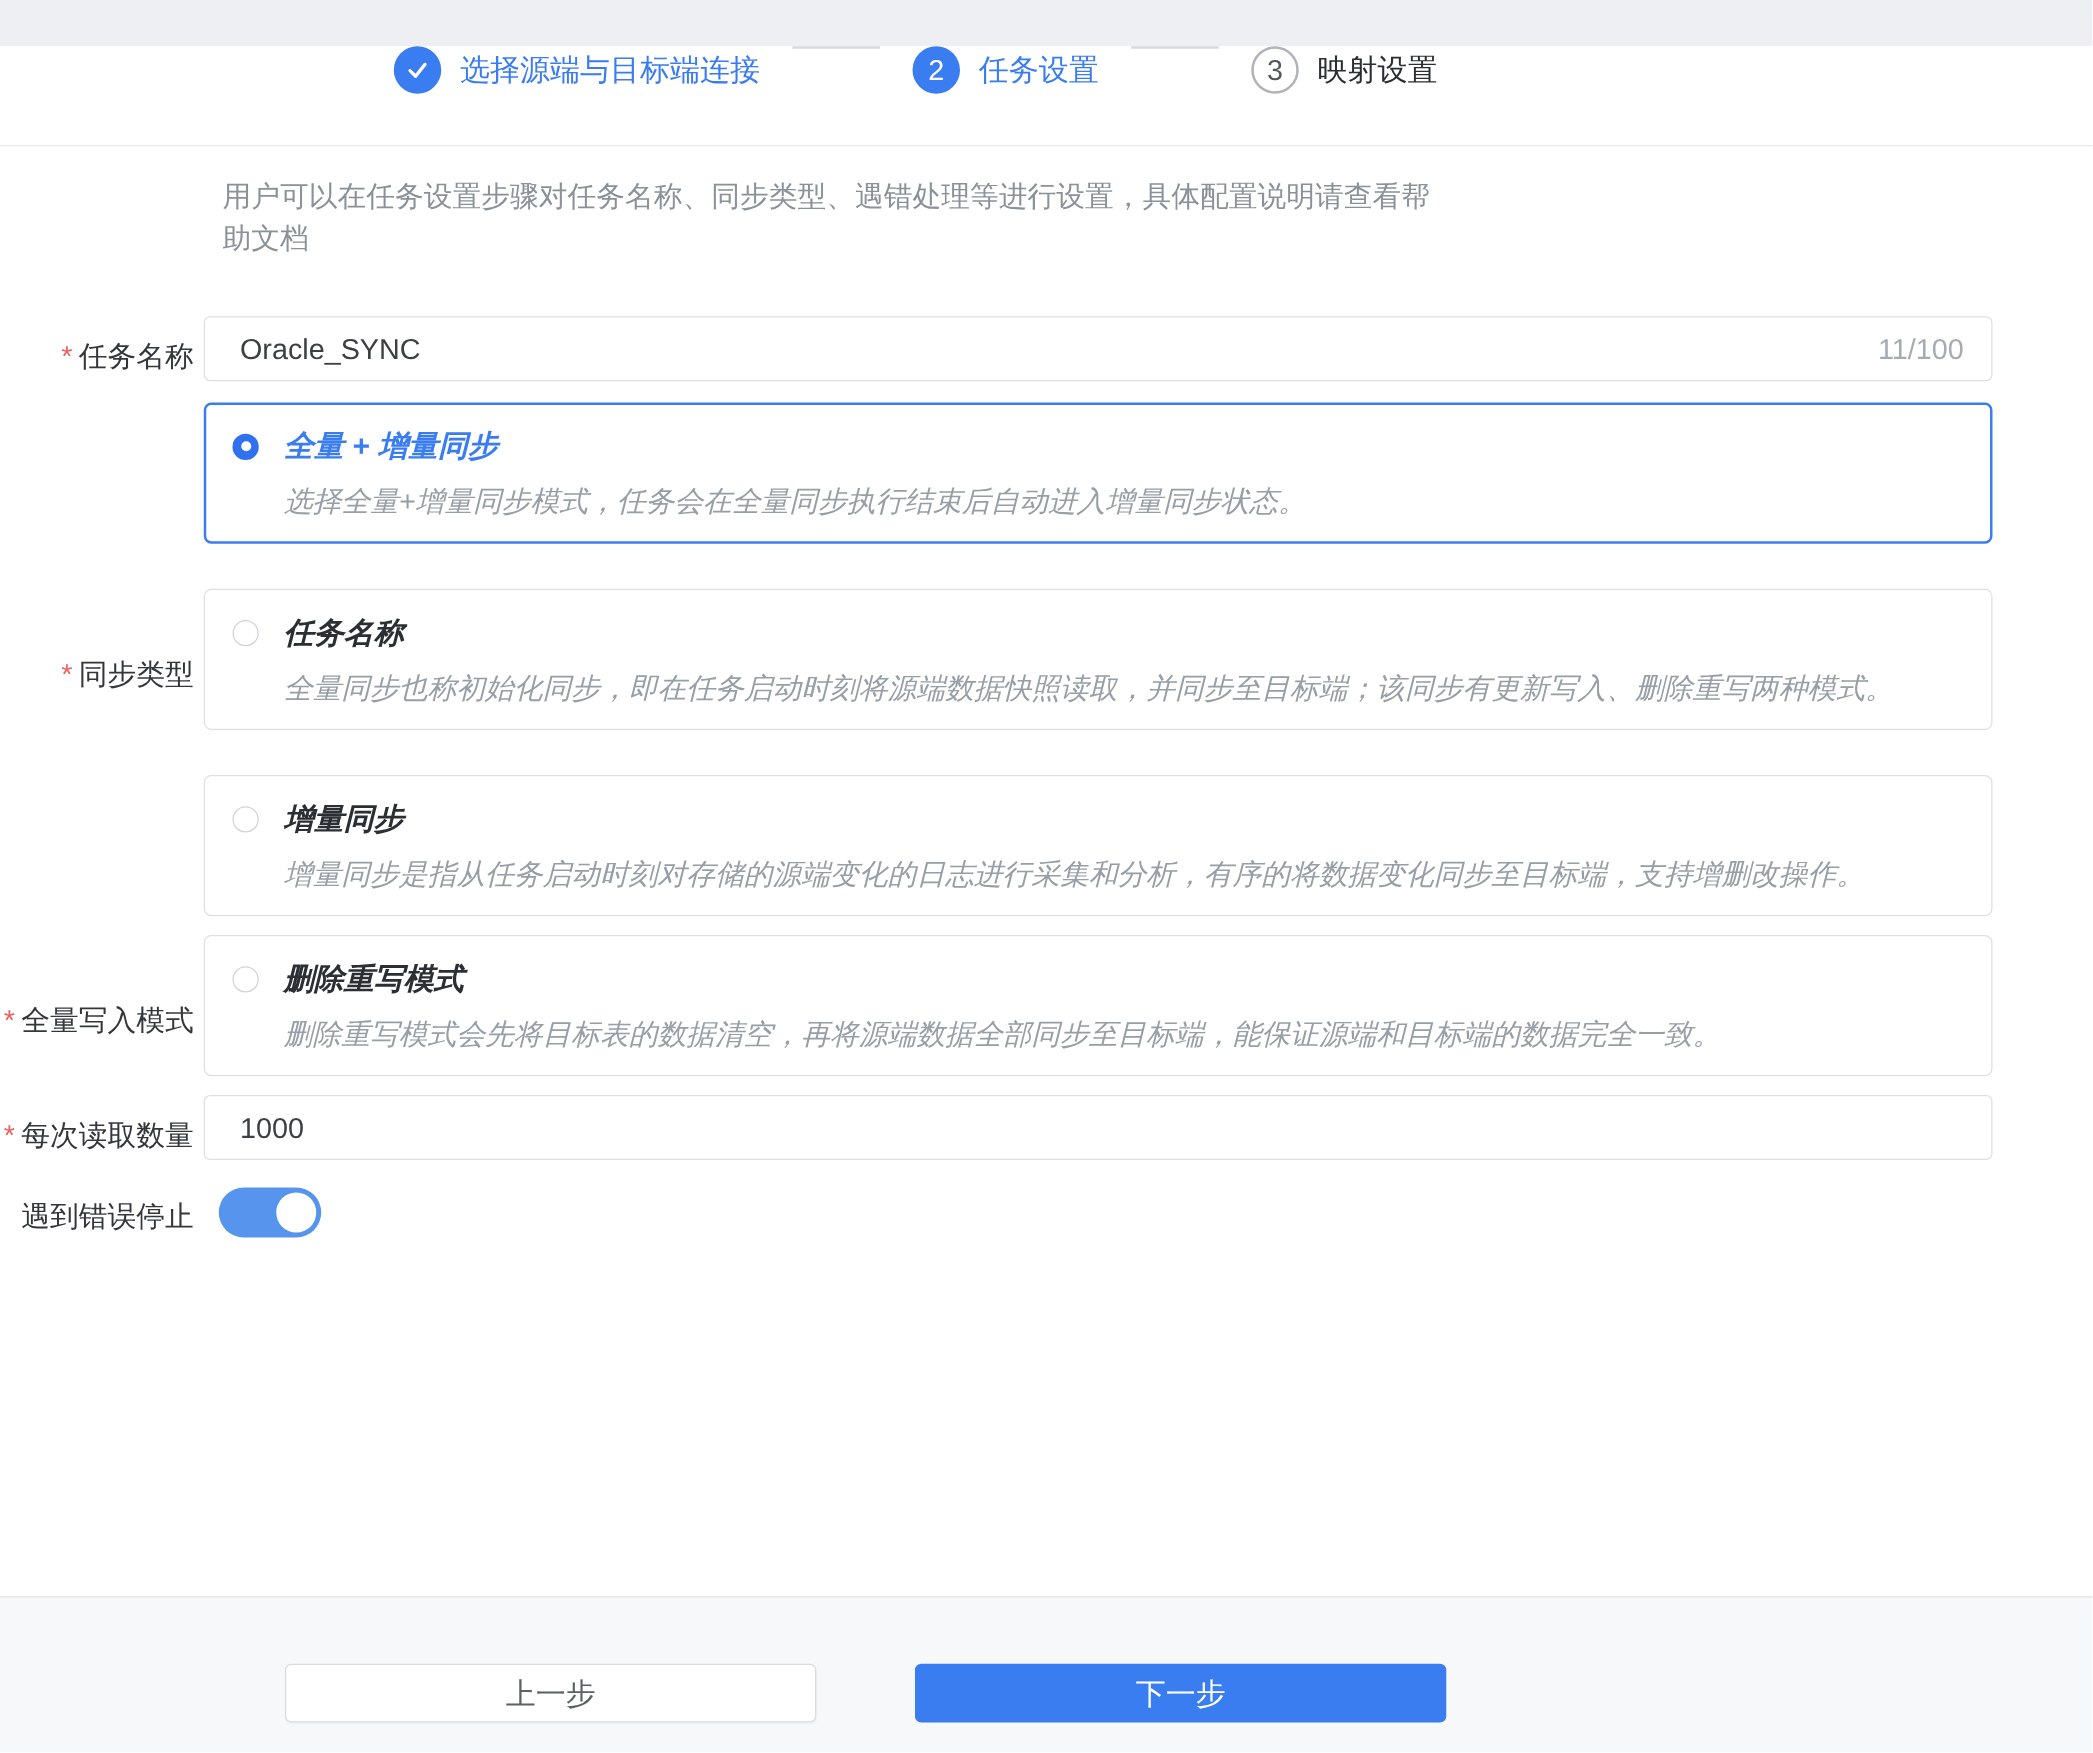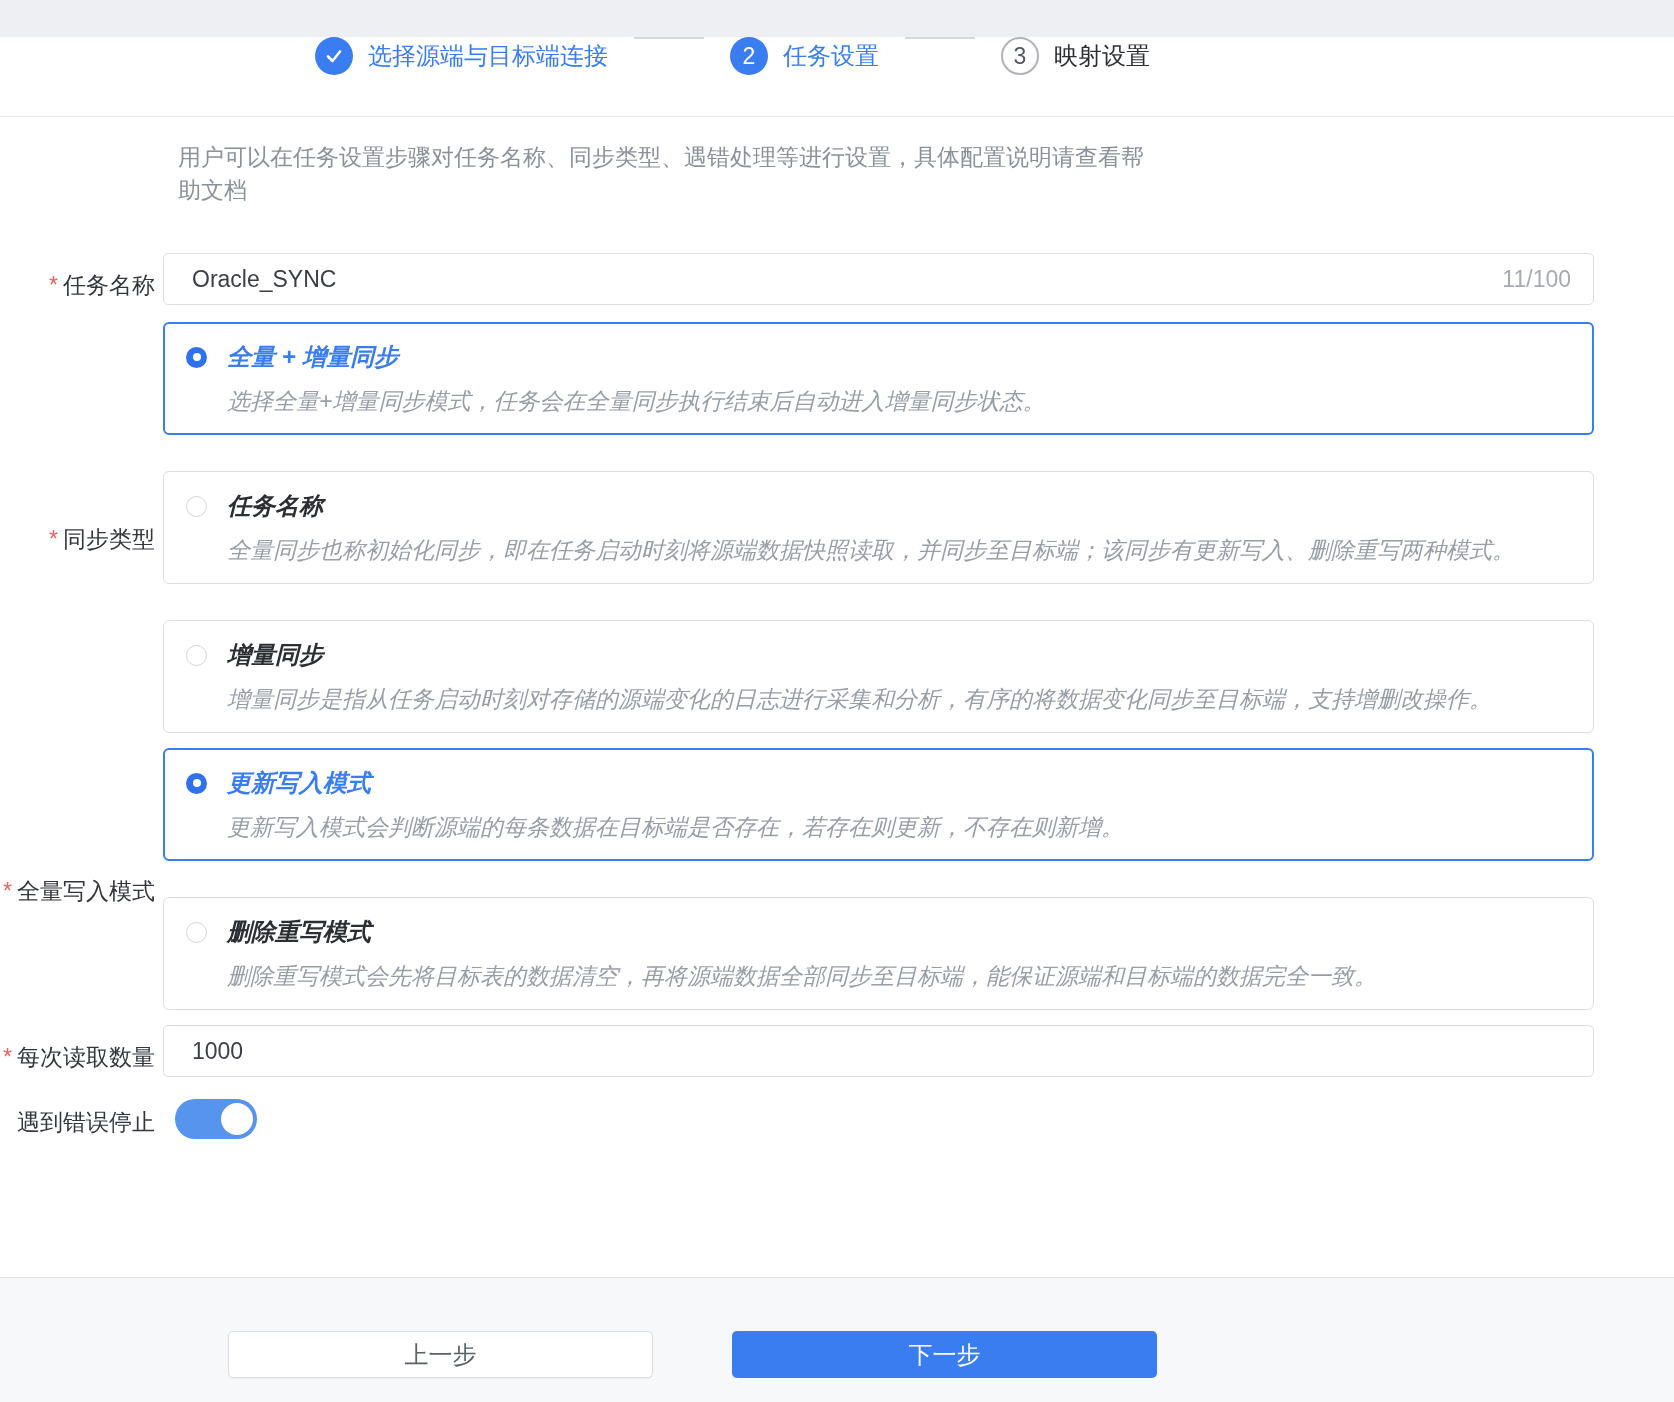--- a/index.html
+++ b/index.html
@@ -197,29 +197,20 @@
           <span class="card-title">增量同步</span>
         </div>
         <div class="card-desc">增量同步是指从任务启动时刻对存储的源端变化的日志进行采集和分析，有序的将数据变化同步至目标端，支持增删改操作。</div>
       </div>
     </div>
   </div>
 
   <div class="form-row row-cards">
     <div class="row-label"><span class="req">*</span><span>全量写入模式</span></div>
     <div class="row-field">
-      <div class="option-card selected">
-        <div class="card-head">
-          <span class="radio checked">
-              <span class="dot"></span>
-            </span>
-          <span class="card-title">更新写入模式</span>
-        </div>
-        <div class="card-desc">更新写入模式会判断源端的每条数据在目标端是否存在，若存在则更新，不存在则新增。</div>
-      </div>
       <div class="option-card">
         <div class="card-head">
           <span class="radio"></span>
           <span class="card-title">删除重写模式</span>
         </div>
         <div class="card-desc">删除重写模式会先将目标表的数据清空，再将源端数据全部同步至目标端，能保证源端和目标端的数据完全一致。</div>
       </div>
     </div>
   </div>
 

